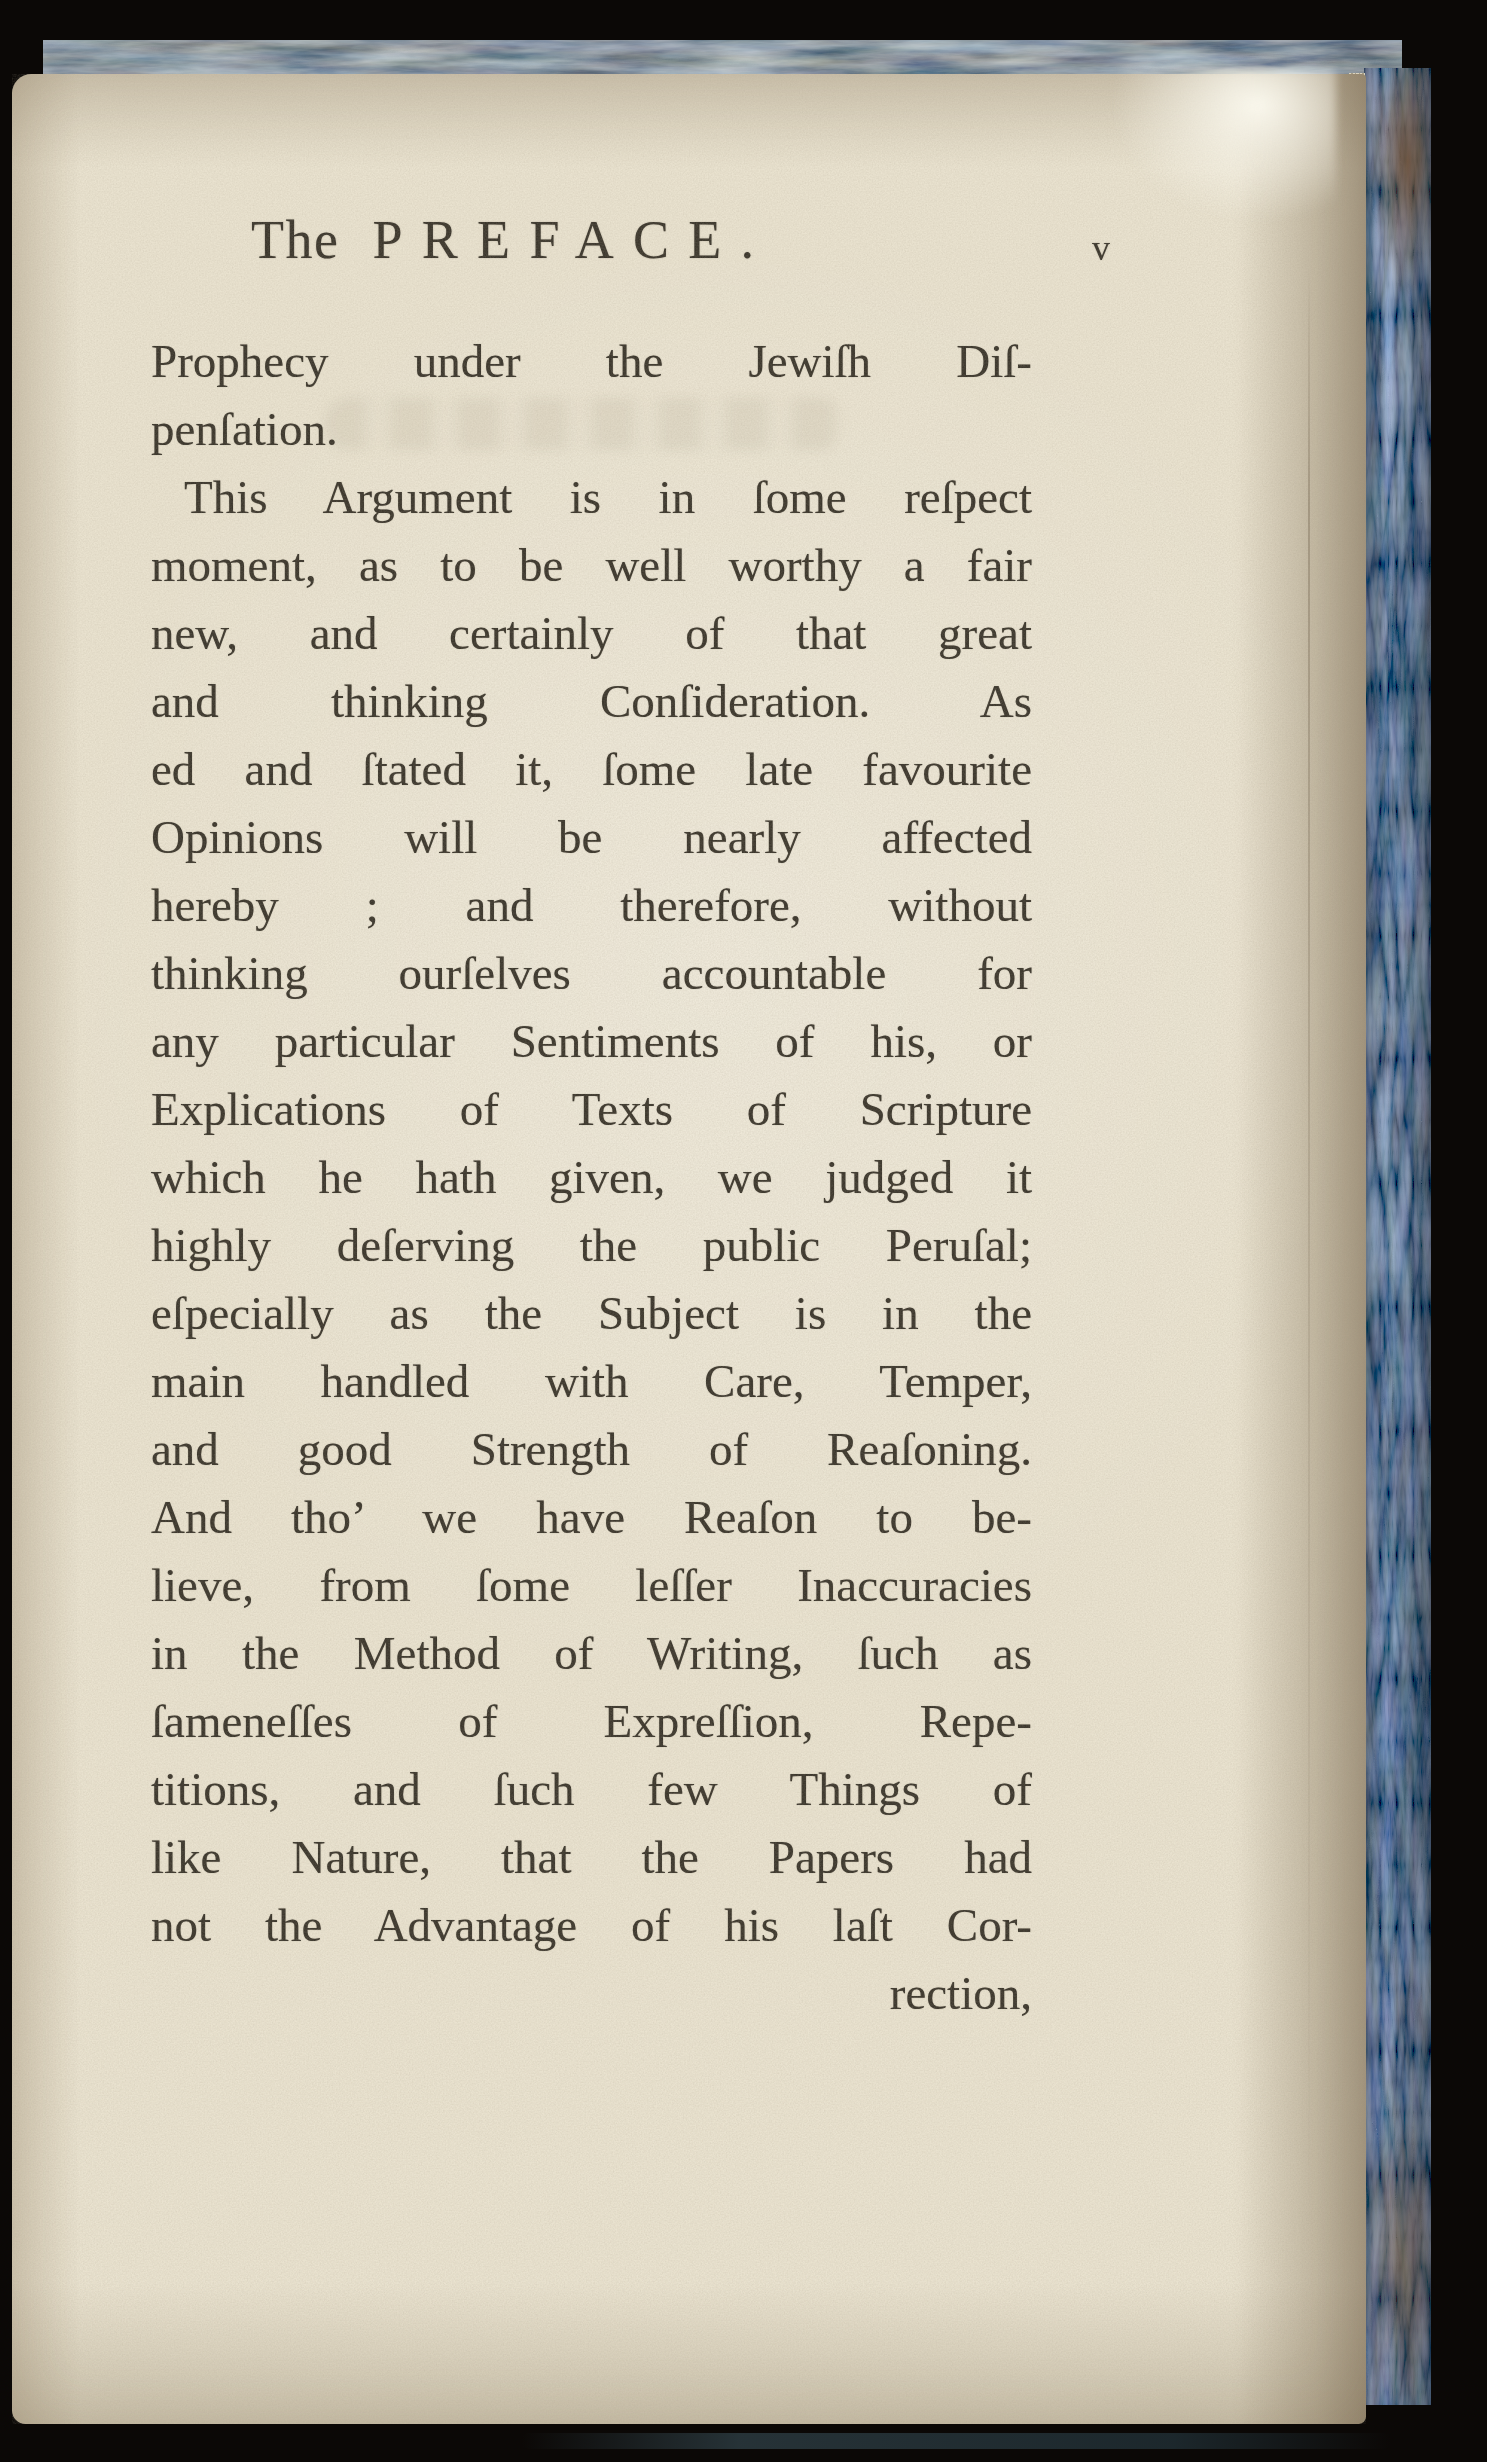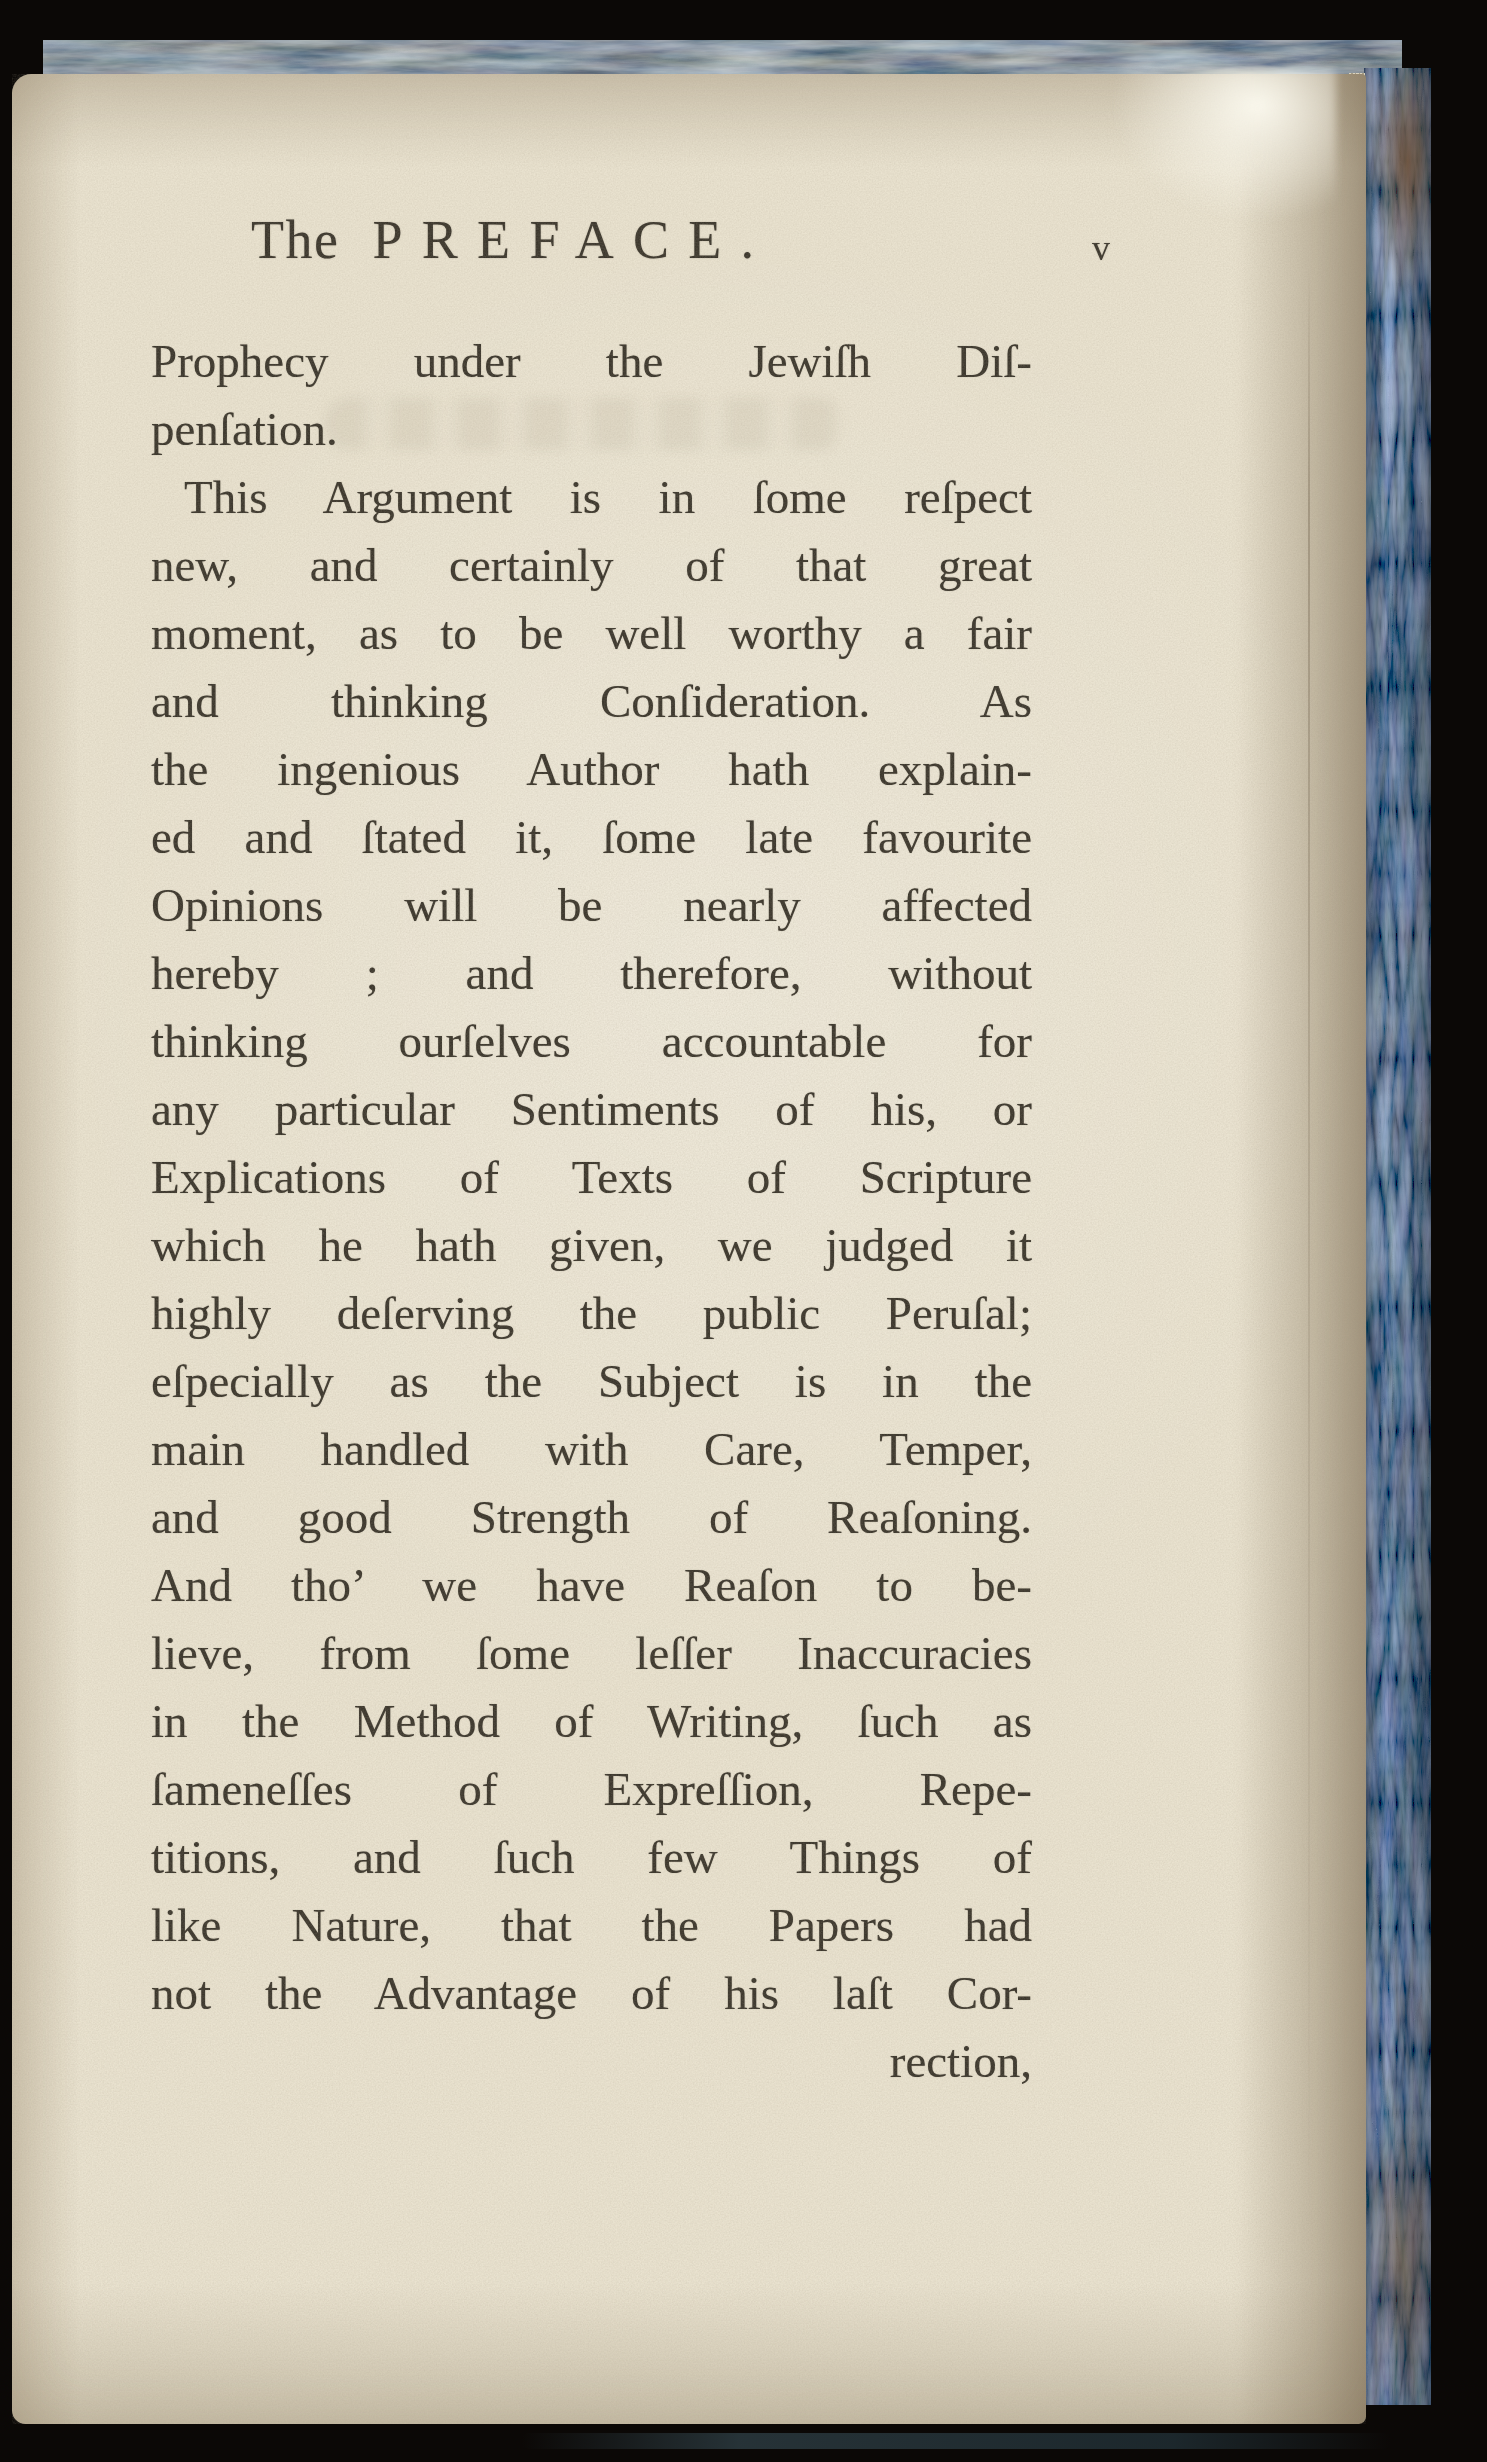--- a/index.html
+++ b/index.html
@@ -137,24 +137,23 @@
       <span class="title-prefix">The</span><span class="title-main">PREFACE.</span>
     </div>
 
     <div class="pagenum">v</div>
 
     <div class="body">
       <div>
           <div class="line">Prophecy under the Jewiſh Diſ-</div>
           <div class="line left">penſation.</div>
           <div class="line indent">This Argument is in ſome reſpect</div>
+          <div class="line">moment, as to be well worthy a fair</div>
           <div class="line">new, and certainly of that great</div>
-          <div class="line">moment, as to be well worthy a fair</div>
           <div class="line">and thinking Conſideration. As</div>
-          <div class="line">the ingenious Author hath explain-</div>
           <div class="line">ed and ſtated it, ſome late favourite</div>
           <div class="line">Opinions will be nearly affected</div>
           <div class="line">hereby ; and therefore, without</div>
           <div class="line">thinking ourſelves accountable for</div>
           <div class="line">any particular Sentiments of his, or</div>
           <div class="line">Explications of Texts of Scripture</div>
           <div class="line">which he hath given, we judged it</div>
           <div class="line">highly deſerving the public Peruſal;</div>
           <div class="line">eſpecially as the Subject is in the</div>
           <div class="line">main handled with Care, Temper,</div>

